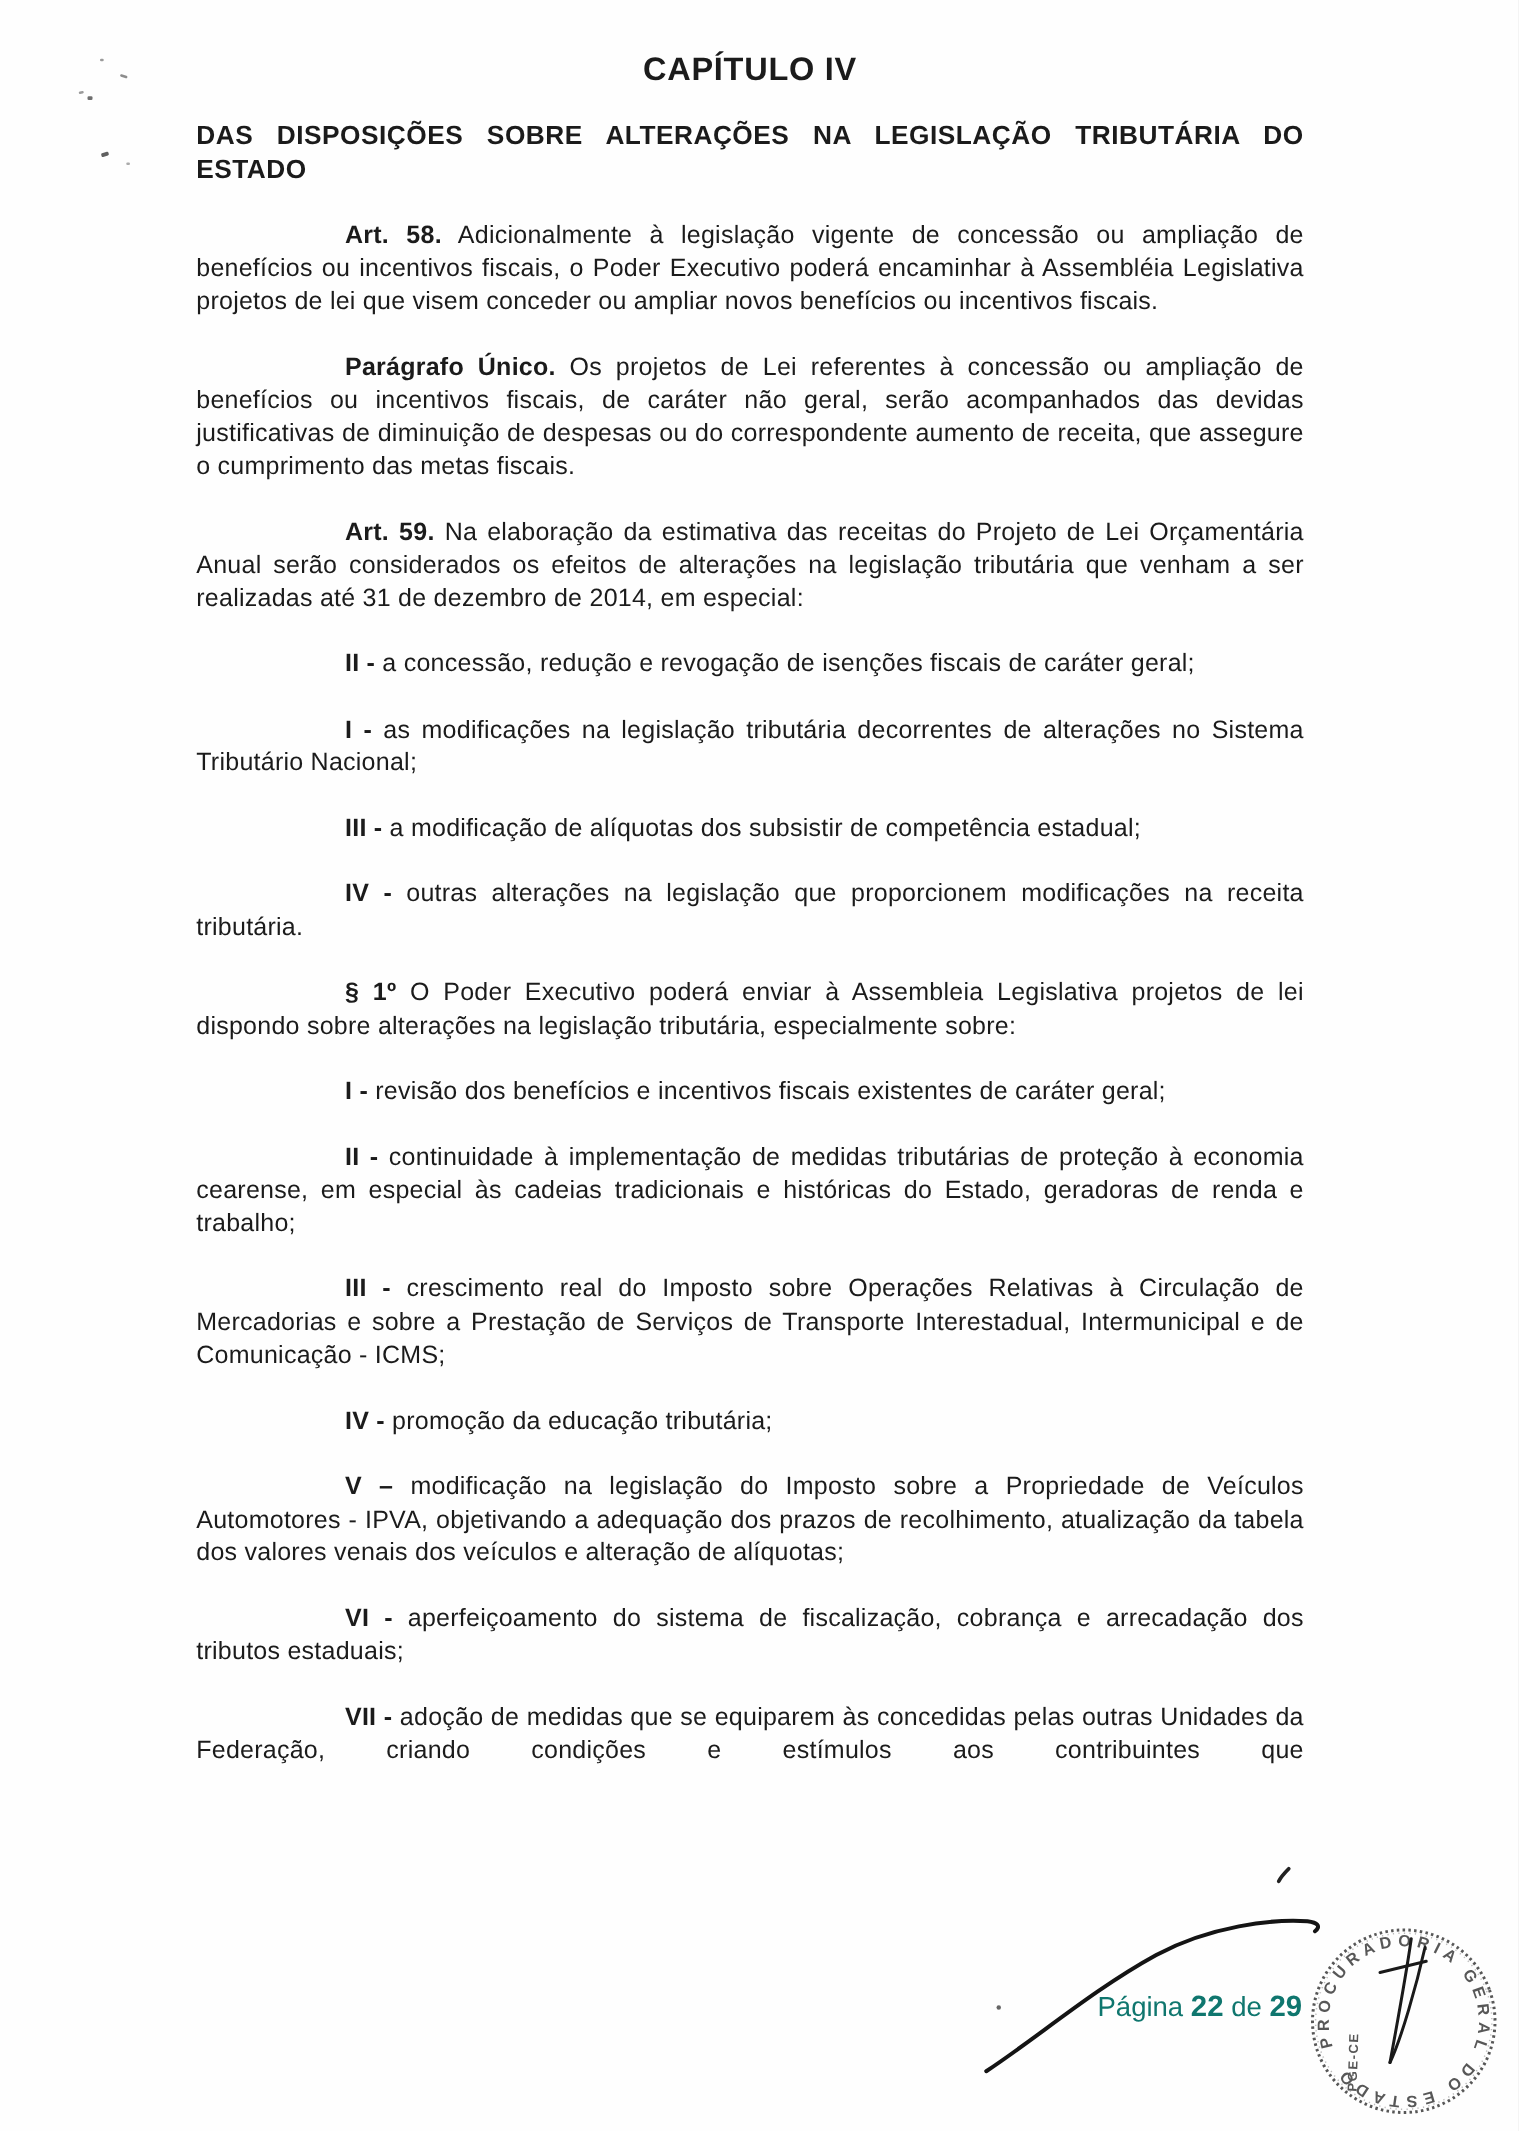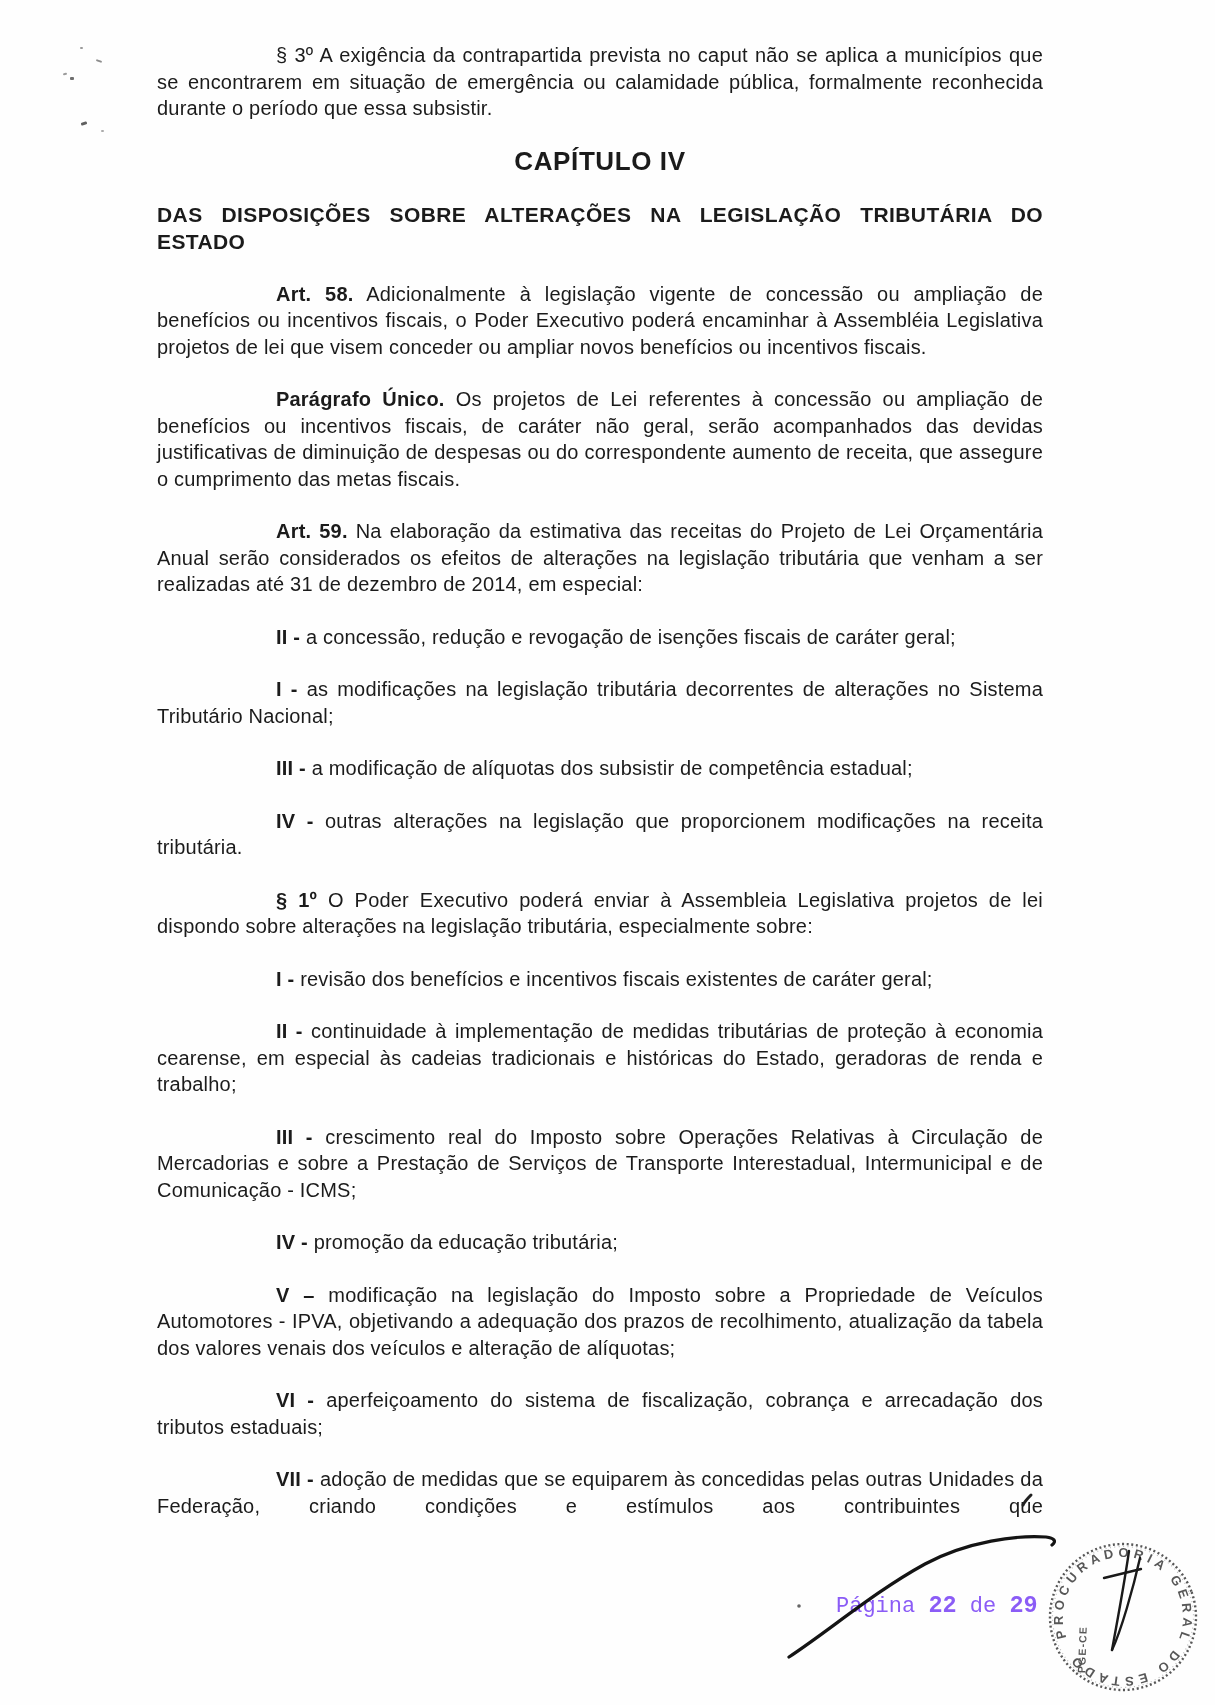--- a/index.html
+++ b/index.html
@@ -29,23 +29,23 @@
     line-height:27px;
   }
   .h-section{
     margin:0 0 26px 0;
     font-size:21px;font-weight:bold;
     text-indent:0;
     letter-spacing:0.4px;
     line-height:27px;
   }
   .footer{
-    position:absolute;left:836px;top:1592px;
-    font-family:Liberation Mono, monospace;
-    font-size:22px;color:#8b5cf6;
+    position:absolute;left:878px;top:1592px;
+    font-family:Liberation Sans, sans-serif;
+    font-size:22px;color:#0f766e;
     white-space:nowrap;
   }
   .footer b{font-size:23.5px;}
   .overlay{
     position:absolute;left:0;top:0;width:1215px;height:1705px;
     pointer-events:none;
   }
   .stamp{
     position:absolute;left:1037px;top:1531px;width:172px;height:172px;
   }
@@ -64,21 +64,20 @@
 
   <div class="speck s1"></div>
   <div class="speck s2"></div>
   <div class="speck s3"></div>
   <div class="speck s4"></div>
   <div class="speck s5"></div>
   <div class="speck s6"></div>
 
   <div class="doc">
 
-    <p class="para"><span class="lead"></span><span>§ 3º A exigência da contrapartida prevista no caput não se aplica a municípios que se encontrarem em situação de emergência ou calamidade pública, formalmente reconhecida durante o período que essa subsistir.</span></p>
 
     <p class="h-chapter">CAPÍTULO IV</p>
 
     <p class="h-section">DAS DISPOSIÇÕES SOBRE ALTERAÇÕES NA LEGISLAÇÃO TRIBUTÁRIA DO ESTADO</p>
 
     <p class="para"><span class="lead">Art. 58.</span><span> Adicionalmente à legislação vigente de concessão ou ampliação de benefícios ou incentivos fiscais, o Poder Executivo poderá encaminhar à Assembléia Legislativa projetos de lei que visem conceder ou ampliar novos benefícios ou incentivos fiscais.</span></p>
 
     <p class="para"><span class="lead">Parágrafo Único.</span><span> Os projetos de Lei referentes à concessão ou ampliação de benefícios ou incentivos fiscais, de caráter não geral, serão acompanhados das devidas justificativas de diminuição de despesas ou do correspondente aumento de receita, que assegure o cumprimento das metas fiscais.</span></p>
 
     <p class="para"><span class="lead">Art. 59.</span><span> Na elaboração da estimativa das receitas do Projeto de Lei Orçamentária Anual serão considerados os efeitos de alterações na legislação tributária que venham a ser realizadas até 31 de dezembro de 2014, em especial:</span></p>

